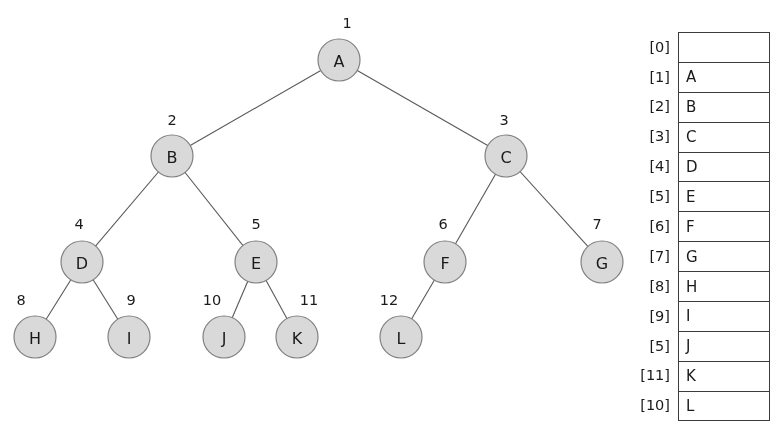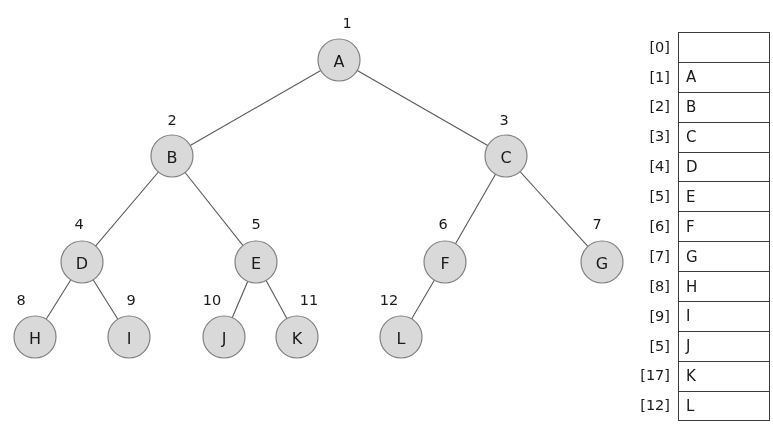--- a/index.html
+++ b/index.html
@@ -216,22 +216,22 @@
       </div>
       <div class="array-row">
         <div class="array-index">[9]</div>
         <div class="array-cell">I</div>
       </div>
       <div class="array-row">
         <div class="array-index">[5]</div>
         <div class="array-cell">J</div>
       </div>
       <div class="array-row">
-        <div class="array-index">[17]</div>
+        <div class="array-index">[11]</div>
         <div class="array-cell">K</div>
       </div>
       <div class="array-row">
-        <div class="array-index">[12]</div>
+        <div class="array-index">[10]</div>
         <div class="array-cell">L</div>
       </div>
     </div>
 
 </div>
 
 </body></html>

